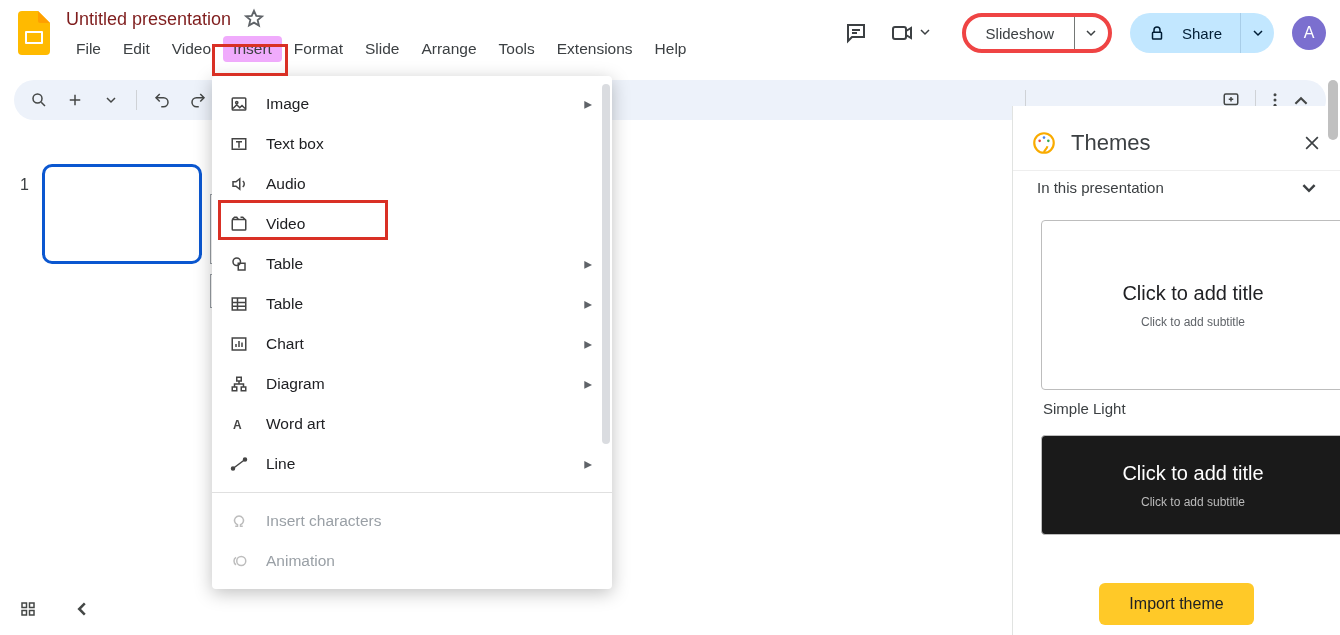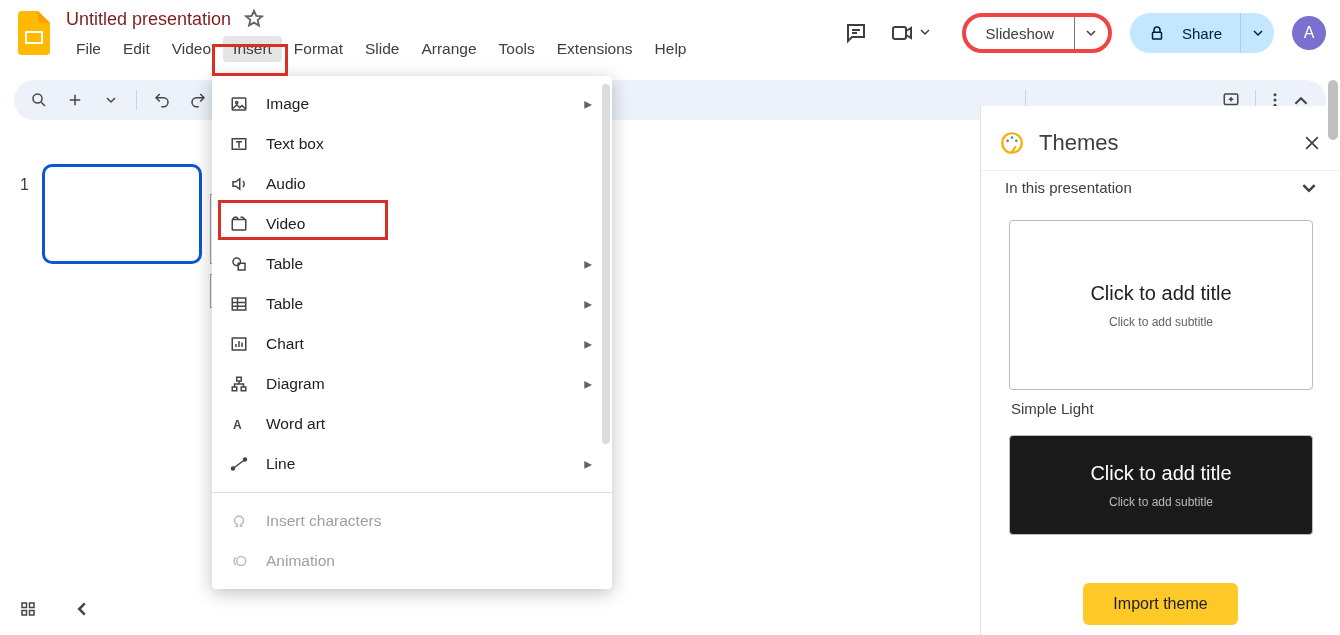--- a/index.html
+++ b/index.html
@@ -5,21 +5,21 @@
 * { box-sizing: border-box; margin: 0; padding: 0; font-family: Arial, "Helvetica Neue", sans-serif; }
 body { width: 1340px; height: 635px; background: #fff; overflow: hidden; position: relative; }
 
 .header { display: flex; align-items: flex-start; padding: 8px 14px 0 14px; height: 74px; }
 .logo { width: 40px; height: 50px; margin-right: 12px; display: flex; align-items: center; justify-content: center; }
 .titlearea { flex: 1; }
 .titlerow { display: flex; align-items: center; gap: 12px; }
 .doctitle { font-size: 18px; color: #7f1d1d; }
 .menubar { display: flex; gap: 2px; margin-top: 6px; }
 .menuitem { font-size: 15.5px; color: #3c4043; padding: 4px 10px; border-radius: 4px; cursor: pointer; }
-.menuitem.active { background: #e5e5e5; }
+.menuitem.active { background: #f0abfc; }
 .head-right { display: flex; align-items: center; gap: 18px; height: 50px; }
 .iconbtn { width: 28px; height: 28px; display: flex; align-items: center; justify-content: center; color: #3c4043; }
 .slideshowsplit { display: flex; border: 4px solid #ef4444; border-radius: 22px; overflow: hidden; height: 40px; align-items: stretch; }
 .slideshowsplit .main { padding: 0 20px; display: flex; align-items: center; font-size: 15px; color: #3c4043; }
 .slideshowsplit .drop { width: 34px; border-left: 1px solid #747775; display: flex; align-items: center; justify-content: center; }
 .sharesplit { display: flex; background: #c2e7ff; border-radius: 22px; height: 40px; align-items: stretch; overflow: hidden; }
 .sharesplit .main { padding: 0 18px; display: flex; align-items: center; gap: 16px; font-size: 15px; color: #001d35; font-weight: 500; }
 .sharesplit .drop { width: 34px; border-left: 1px solid #a8cde8; display: flex; align-items: center; justify-content: center; }
 .avatar { width: 34px; height: 34px; border-radius: 50%; background: #7b6fcf; color: #fff; display: flex; align-items: center; justify-content: center; font-size: 16px; }
 
@@ -32,21 +32,21 @@
 .filmstrip { width: 210px; padding: 38px 10px 10px 16px; position: relative; }
 .slidenum { position: absolute; left: 20px; top: 50px; font-size: 16px; color: #3c4043; }
 .thumb { margin-left: 26px; width: 160px; height: 100px; background: #fff; border: 3px solid #0b57d0; border-radius: 10px; }
 
 .canvaswrap { flex: 1; position: relative; padding-top: 18px; }
 .ruler { height: 20px; border-bottom: 1px solid #ccc; margin: 0 0 30px 0; background: repeating-linear-gradient(to right, transparent 0, transparent 9px, #bbb 9px, #bbb 10px); width: 300px; }
 .slide { width: 300px; height: 210px; background: #fff; }
 .ph-title { width: 280px; height: 70px; border: 1px solid #9aa0a6; font-size: 30px; color: #3c4043; display: flex; align-items: center; padding-left: 8px; }
 .ph-sub { width: 280px; height: 34px; border: 1px solid #9aa0a6; font-size: 17px; color: #5f6368; display: flex; align-items: center; padding-left: 8px; margin-top: 10px; }
 
-.panel-themes { width: 360px; border-left: 1px solid #e1e3e1; background: #fff; position: relative; display: flex; flex-direction: column; margin-top: -20px; padding-top: 10px;}
+.panel-themes { width: 328px; border-left: 1px solid #e1e3e1; background: #fff; position: relative; display: flex; flex-direction: column; margin-top: -20px; padding-top: 10px;}
 .panel-hd { display: flex; align-items: center; padding: 14px 18px; gap: 14px; }
 .panel-hd .title { font-size: 22px; color: #3c4043; flex: 1; }
 .panel-sub { display: flex; align-items: center; justify-content: space-between; padding: 8px 24px 10px 24px; font-size: 15px; color: #3c4043; border-top: 1px solid #eee;}
 .themelist { padding: 14px 28px 0 28px; overflow: hidden; }
 .themecard { width: 304px; height: 170px; border: 1px solid #bdbdbd; border-radius: 4px; display: flex; flex-direction: column; align-items: center; justify-content: center; background: #fff; }
 .themecard .t1 { font-size: 20px; color: #202124; }
 .themecard .t2 { font-size: 12px; color: #5f6368; margin-top: 10px; }
 .themelabel { font-size: 15px; color: #3c4043; margin: 10px 0 18px 2px; }
 .themecard.dark { background: #1a1a1a; }
 .themecard.dark .t1 { color: #fff; }

